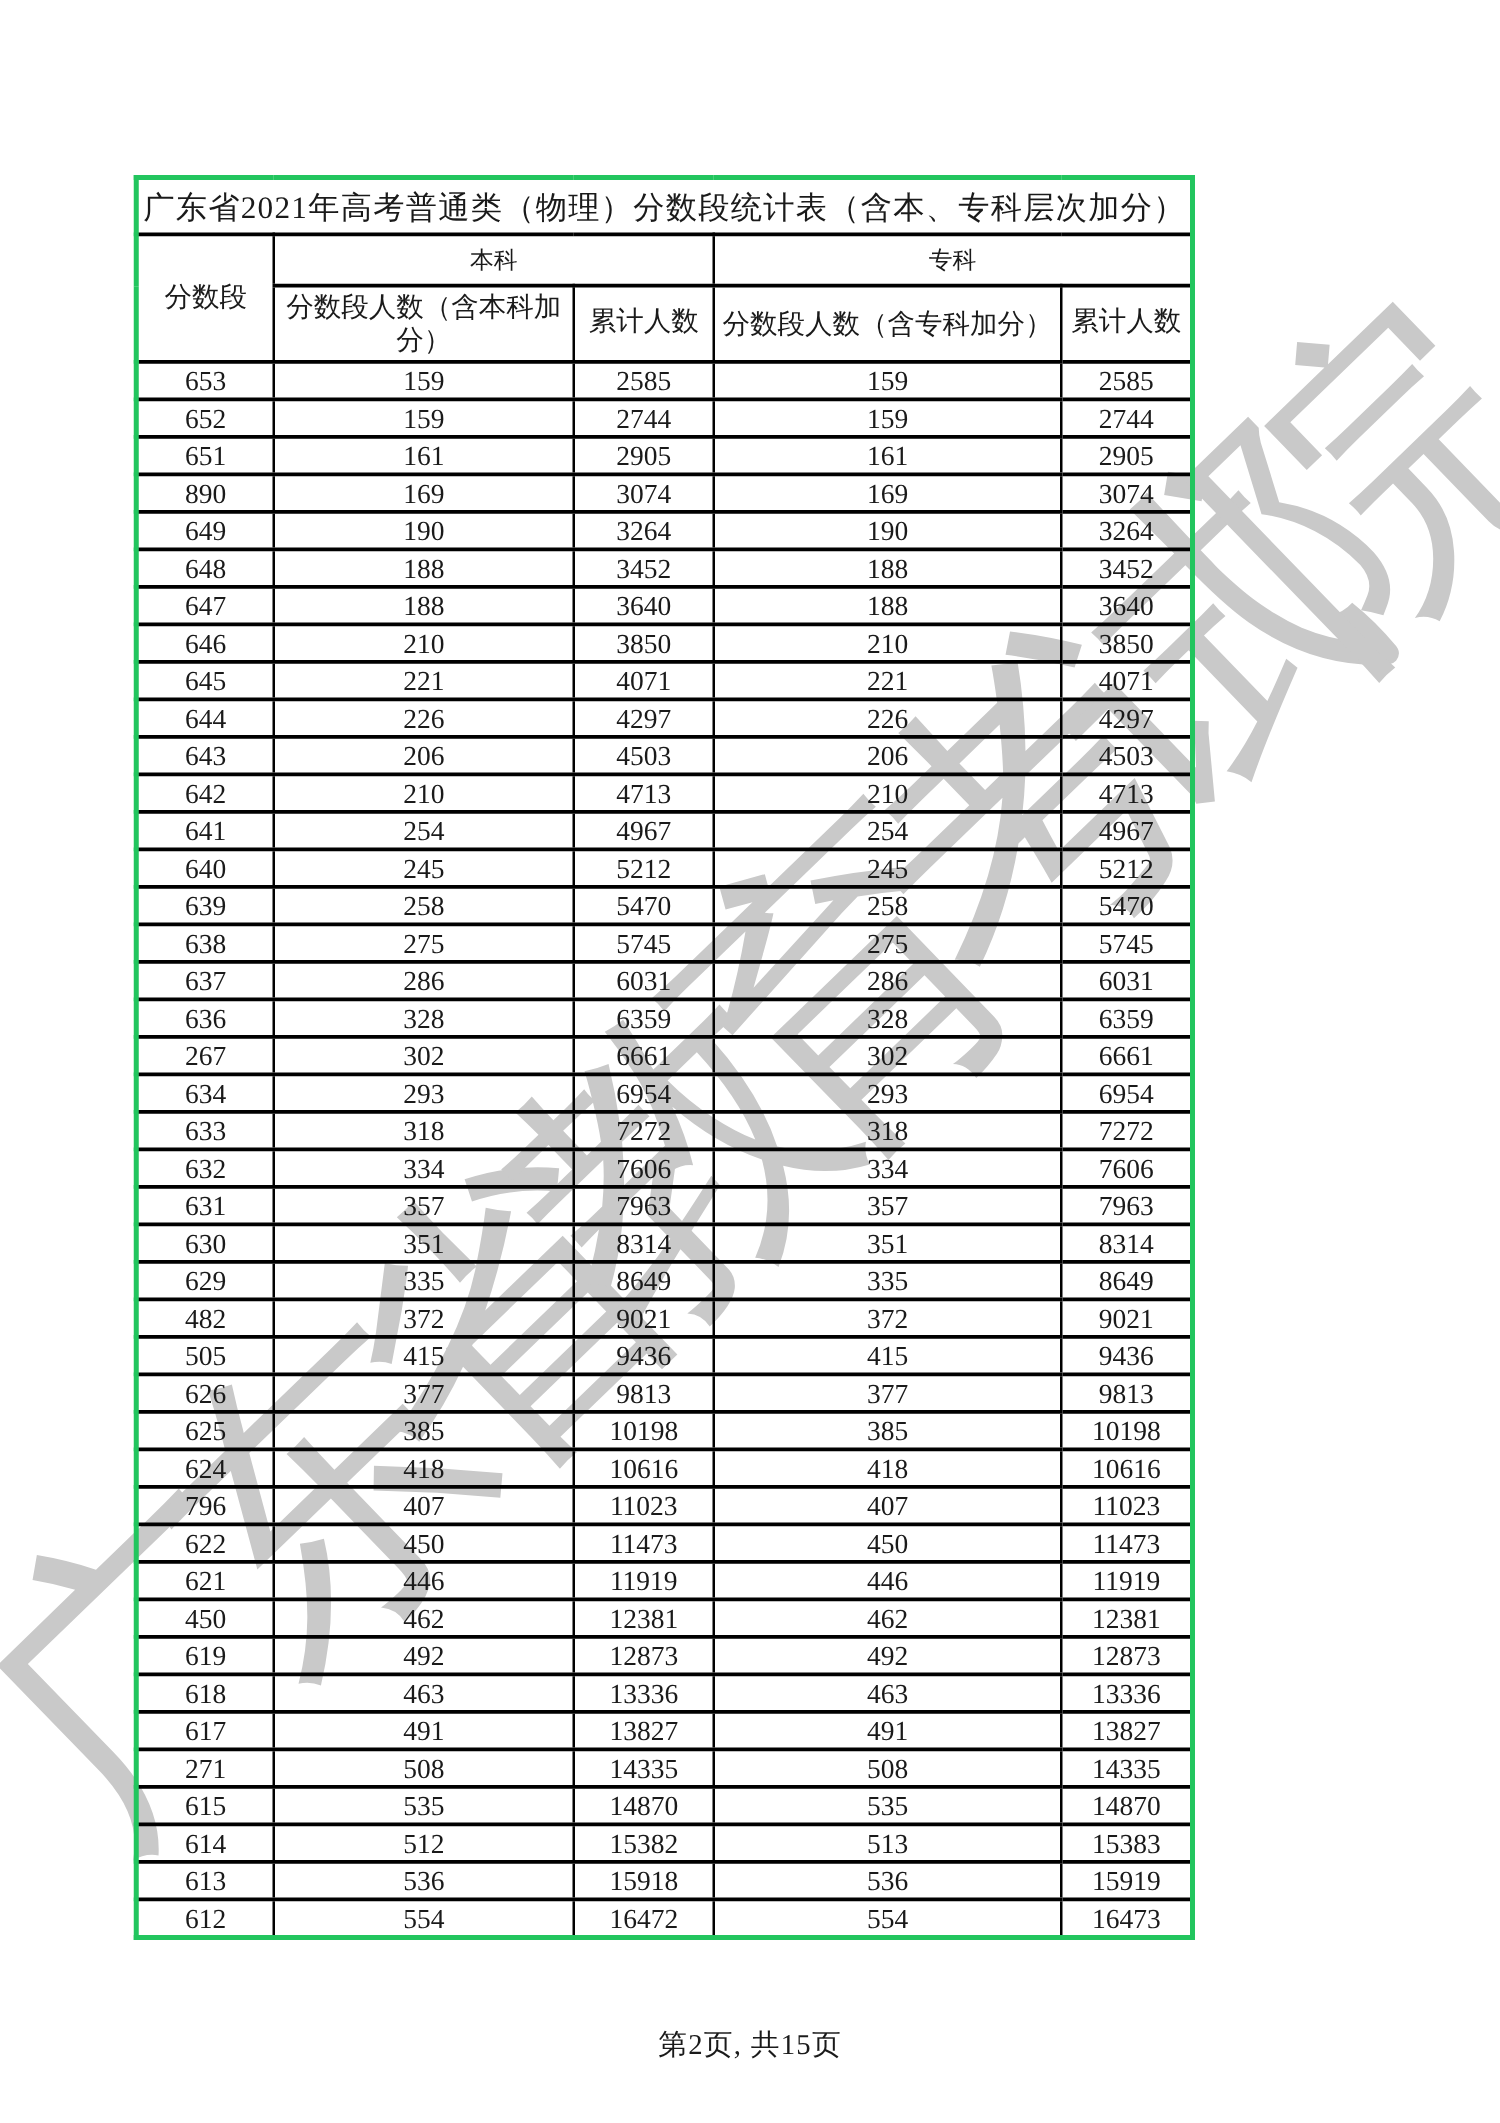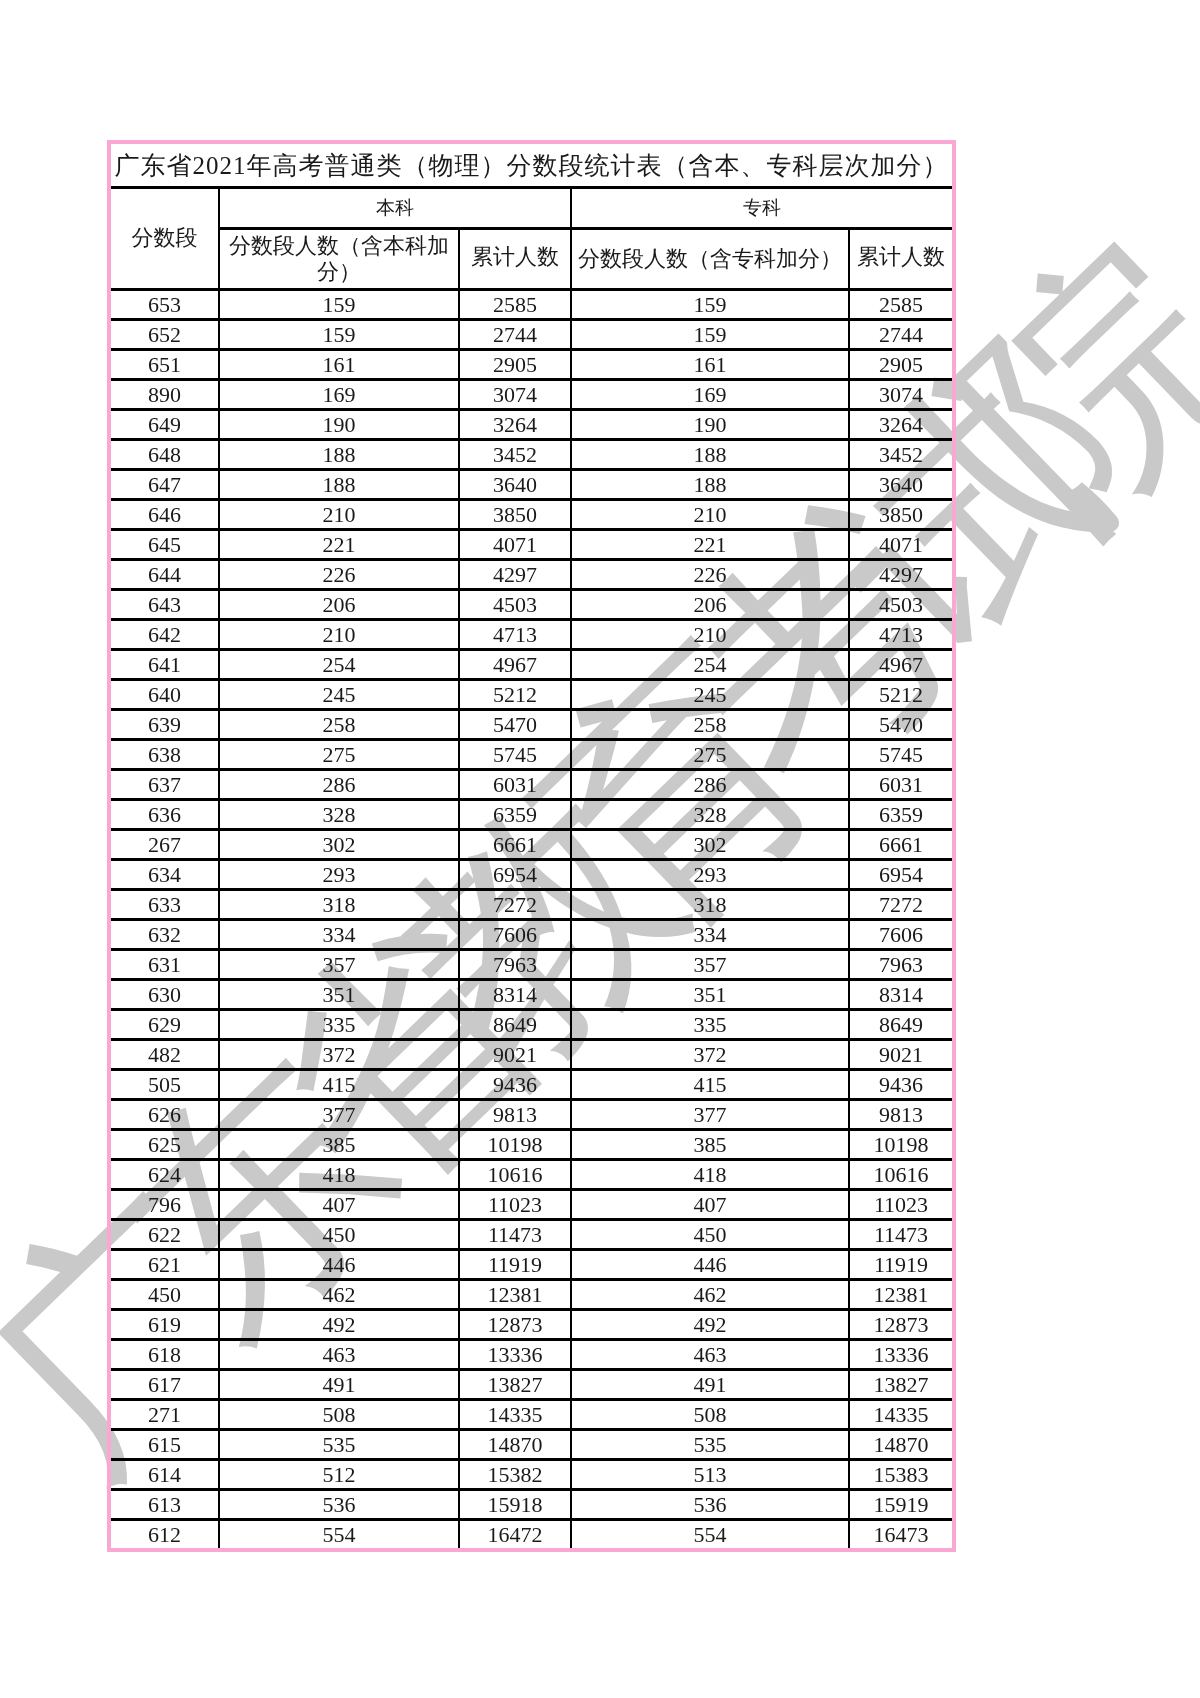--- a/index.html
+++ b/index.html
@@ -25,21 +25,21 @@
     pointer-events: none;
     font-family: "Liberation Serif", "DejaVu Serif", serif;
   }
   table.score-table {
     position: absolute;
     left: 107px;
     top: 140px;
     width: 845px;
     border-collapse: collapse;
     table-layout: fixed;
-    border: 4px solid #f9a8d4;
+    border: 4px solid #22c55e;
     z-index: 1;
     background: transparent;
   }
   table.score-table td {
     border: 2px solid #000;
     border-top-width: 3px;
     border-bottom-width: 3px;
     text-align: center;
     vertical-align: middle;
     color: #1a1a1a;
@@ -401,14 +401,15 @@
         <tr>
           <td>612</td>
           <td>554</td>
           <td>16472</td>
           <td>554</td>
           <td>16473</td>
         </tr>
       </tbody>
   </table>
 
+  <div class="footer">第2页, 共15页</div>
 
 </div>
 
 </body></html>

